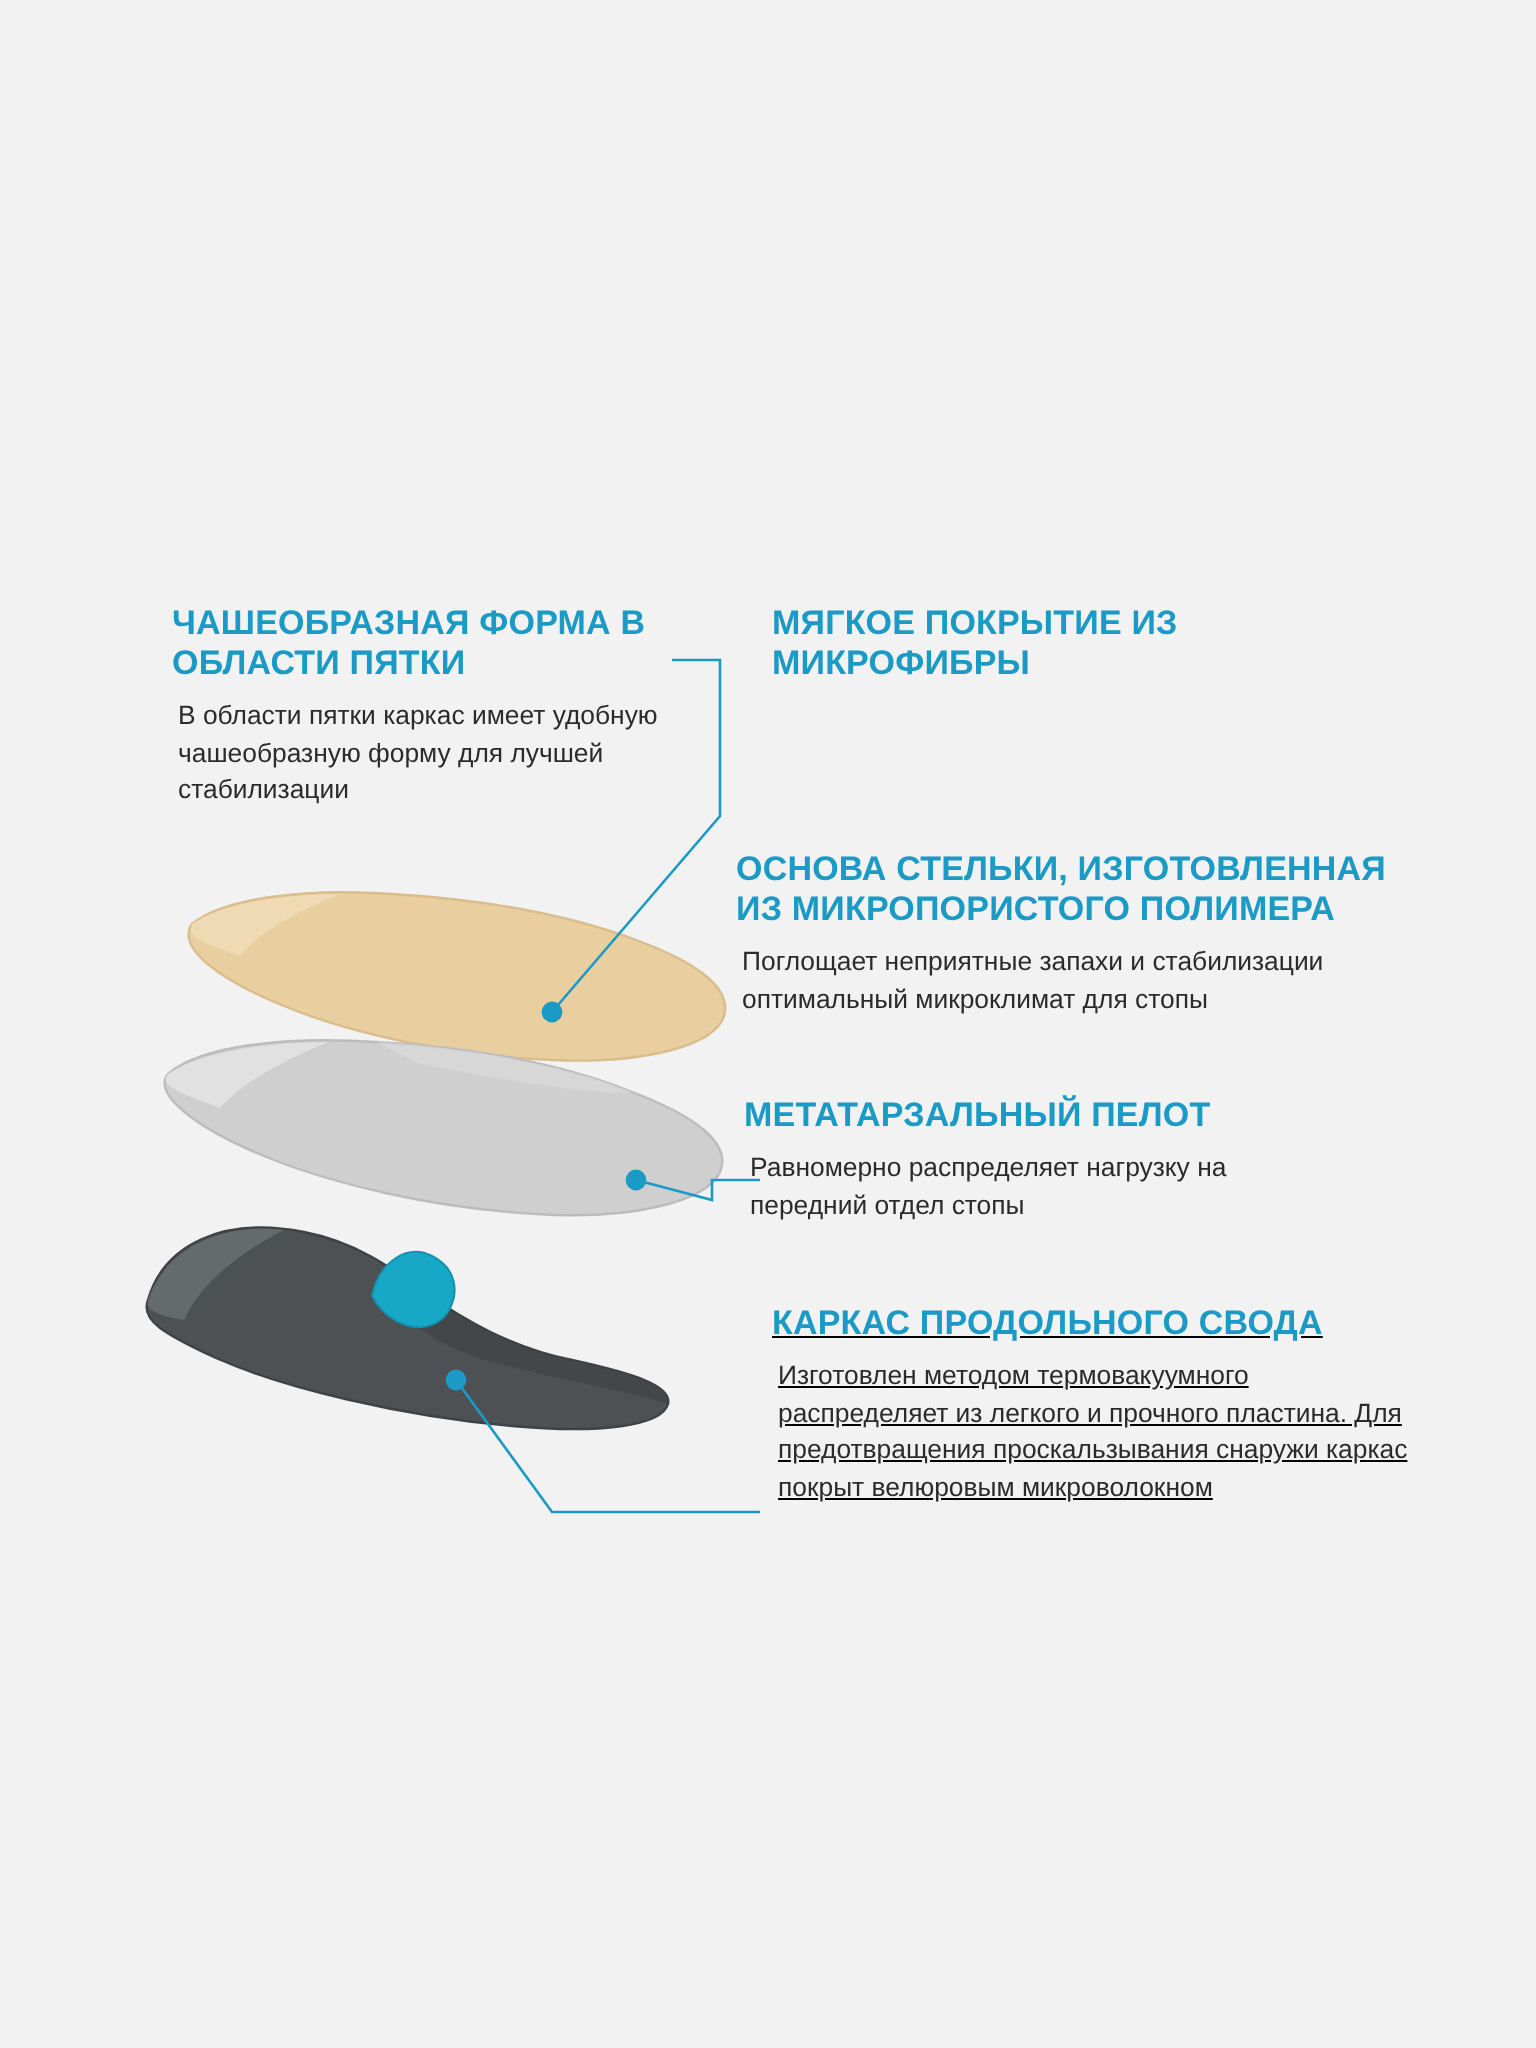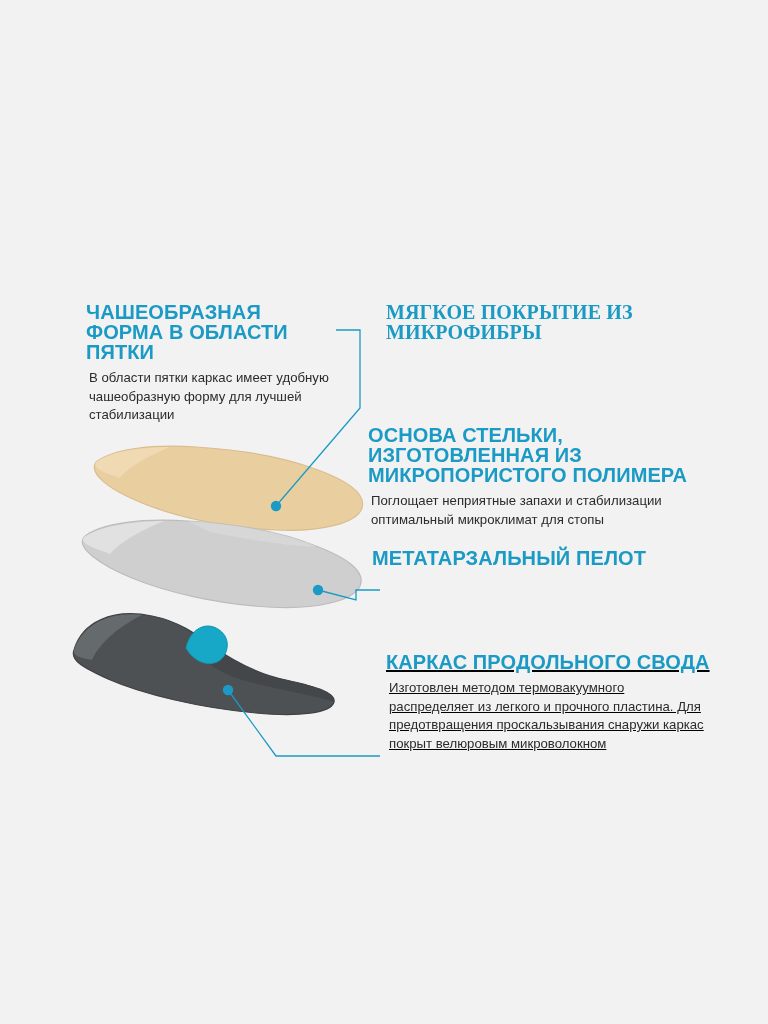--- a/index.html
+++ b/index.html
@@ -25,35 +25,35 @@
     left: 0; top: 0;
     width: 768px;
     height: 1024px;
   }
   .callout {
     position: absolute;
   }
   .callout .title {
     color: #1a9ac4;
     font-weight: bold;
-    font-size: 20px;
+    font-size: 17px;
     line-height: 20px;
     letter-spacing: 0.1px;
     margin: 0 0 7px 0;
     text-transform: uppercase;
   }
   .callout .body {
     color: #2b2b2b;
     font-size: 13.2px;
     line-height: 18.5px;
     margin: 3px;
   }
   
   #c-heel   { left: 86px;  top: 302px; width: 250px; }
-  #c-cover  { left: 386px; top: 302px; width: 280px; font-family: Liberation Serif, serif; }
+  #c-cover  { left: 386px; top: 302px; width: 280px; }
   #c-base   { left: 368px; top: 425px; width: 330px; }
   #c-pelot  { left: 372px; top: 548px; width: 300px; }
   #c-frame  { left: 386px; top: 652px; width: 330px; text-decoration: underline; }
 </style>
 </head>
 <body>
 
 <div class="canvas">
 
   <svg class="art" viewBox="0 0 768 1024">
@@ -138,20 +138,21 @@
     <p class="title">МЯГКОЕ ПОКРЫТИЕ ИЗ МИКРОФИБРЫ</p>
   </div>
 
   <div class="callout" id="c-base">
     <p class="title">ОСНОВА СТЕЛЬКИ, ИЗГОТОВЛЕННАЯ ИЗ МИКРОПОРИСТОГО ПОЛИМЕРА</p>
     <p class="body">Поглощает неприятные запахи и стабилизации оптимальный микроклимат для стопы</p>
   </div>
 
   <div class="callout" id="c-pelot">
     <p class="title">МЕТАТАРЗАЛЬНЫЙ ПЕЛОТ</p>
+    <p class="body">Равномерно распределяет нагрузку на передний отдел стопы</p>
   </div>
 
   <div class="callout" id="c-frame">
     <p class="title">КАРКАС ПРОДОЛЬНОГО СВОДА</p>
     <p class="body">Изготовлен методом термовакуумного распределяет из легкого и прочного пластина. Для предотвращения проскальзывания снаружи каркас покрыт велюровым микроволокном</p>
   </div>
 
 </div>
 
 </body></html>

